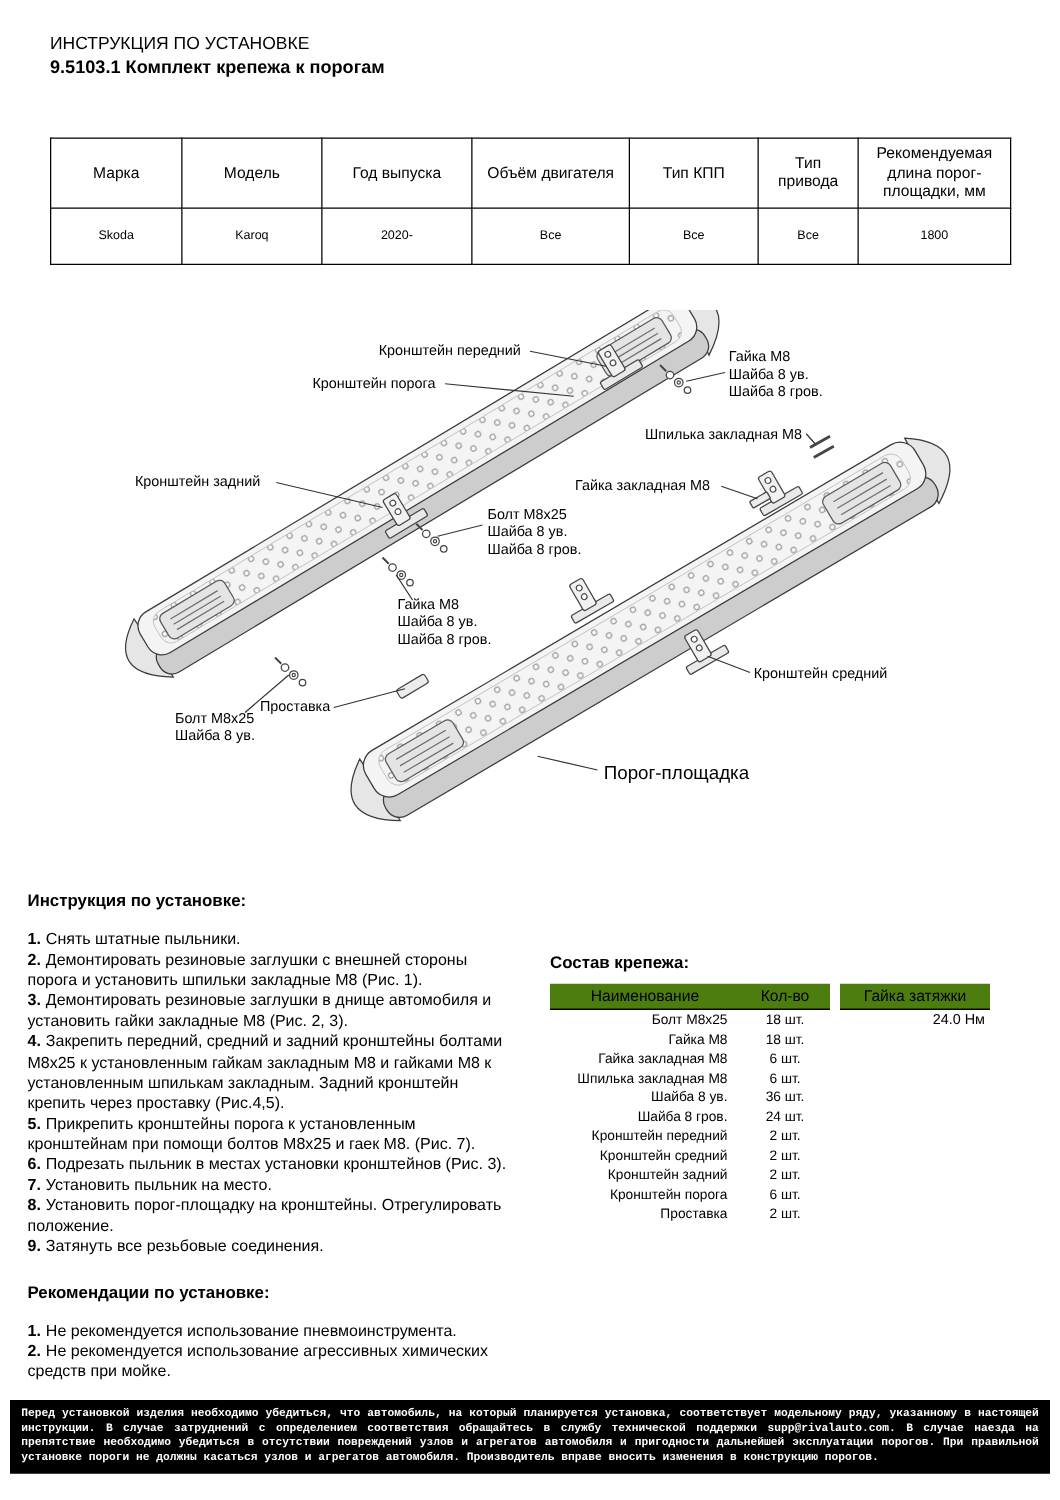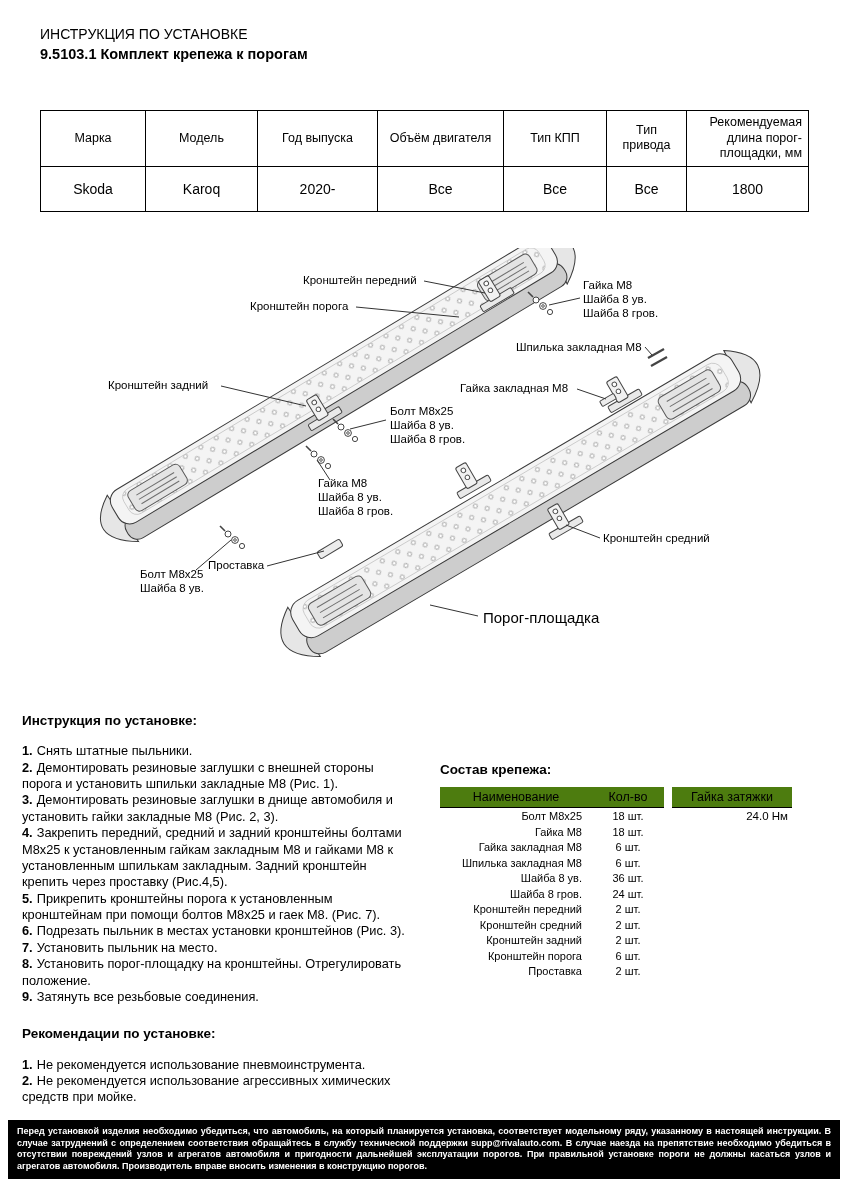--- a/index.html
+++ b/index.html
@@ -12,22 +12,22 @@
   .doc-header .l2{font-size:14.5px;font-weight:bold;margin-top:4px;}
 
   table.spec{
     position:absolute;left:40px;top:110px;width:768px;
     border-collapse:collapse;table-layout:fixed;
   }
   table.spec th, table.spec td{
     border:1px solid #000;text-align:center;padding:4px 6px;vertical-align:middle;
   }
   table.spec th{font-weight:normal;font-size:12.5px;height:34px;line-height:1.25;}
-  table.spec td{font-size:14px;height:36px;margin-top:30px;}
-  table.spec th.last{text-align:right;margin-left:14px;}
+  table.spec td{font-size:10px;height:36px;margin-top:30px;}
+  table.spec th.last{text-align:center;margin-left:14px;}
 
   svg.diagram{position:absolute;left:0;top:248px;}
   svg.diagram text{font-family:"Liberation Sans",sans-serif;font-size:11.5px;fill:#000;}
   svg.diagram text.big{font-size:15px;}
 
   .left-col{position:absolute;left:22px;top:712px;width:392px;font-size:12.8px;line-height:1.28;}
   .left-col h3{font-size:13.5px;margin:0 0 14px 0;}
   .left-col p.item{margin:0;}
   .left-col p.item b{margin-right:4px;}
   .left-col h3.rec{margin-top:20px;}
@@ -44,21 +44,21 @@
   table.kit td.name{text-align:right;padding-right:10px;}
   table.kit td.qty{text-align:center;}
   table.kit td.torque{text-align:right;font-size:11.5px;}
   table.kit col.c-name{width:152px;}
   table.kit col.c-qty{width:72px;}
   table.kit col.c-torque{width:120px;}
 
   .footer{
     position:absolute;left:8px;top:1120px;width:832px;box-sizing:border-box;
     background:#000;color:#fff;font-size:9px;line-height:1.3;
-    padding:6px 9px;text-align:justify;font-weight:bold;
+    padding:6px 9px;text-align:justify;font-weight:bold;font-family:Liberation Mono, monospace;
   }
 </style>
 </head>
 <body>
 
 <div class="page">
 
   <div class="doc-header">
     <div class="l1">ИНСТРУКЦИЯ ПО УСТАНОВКЕ</div>
     <div class="l2">9.5103.1 Комплект крепежа к порогам</div>

